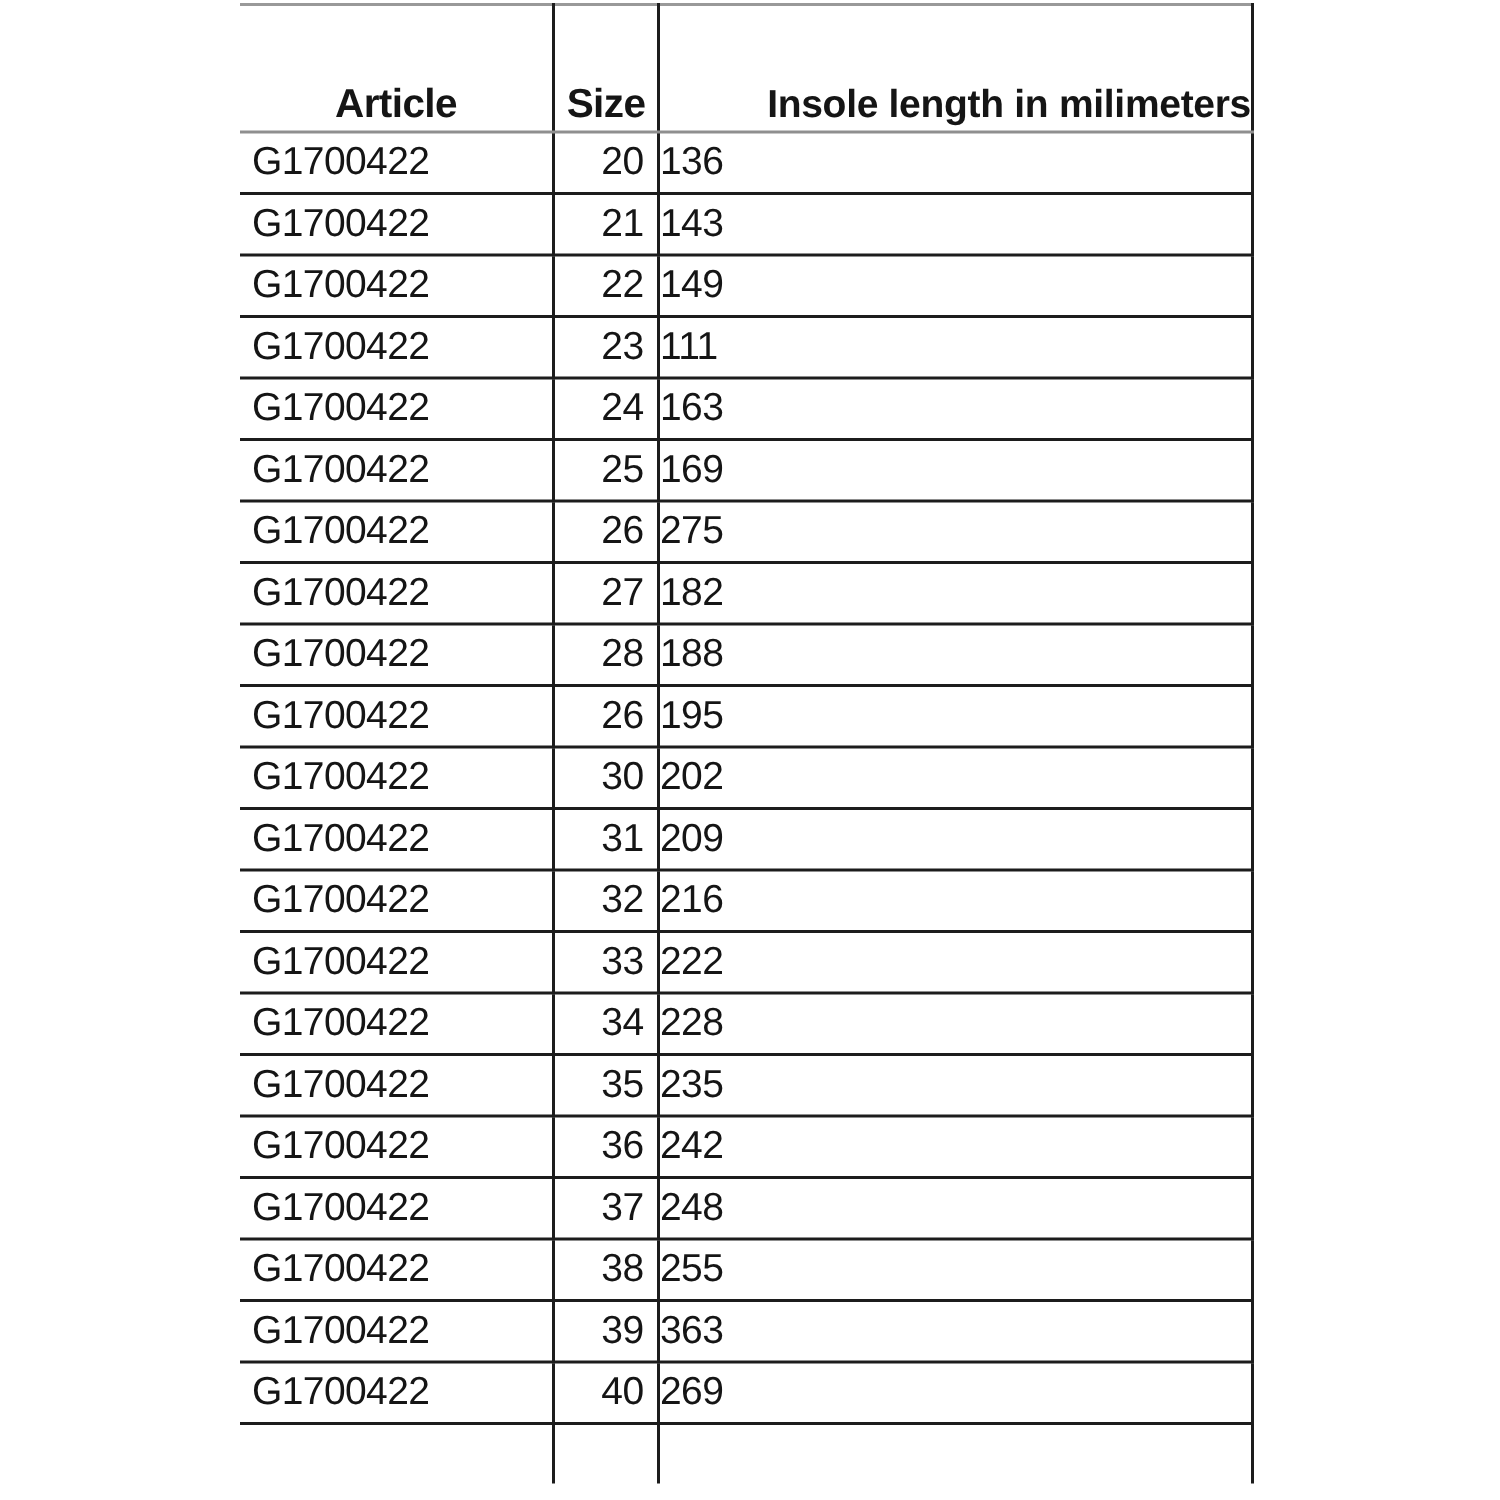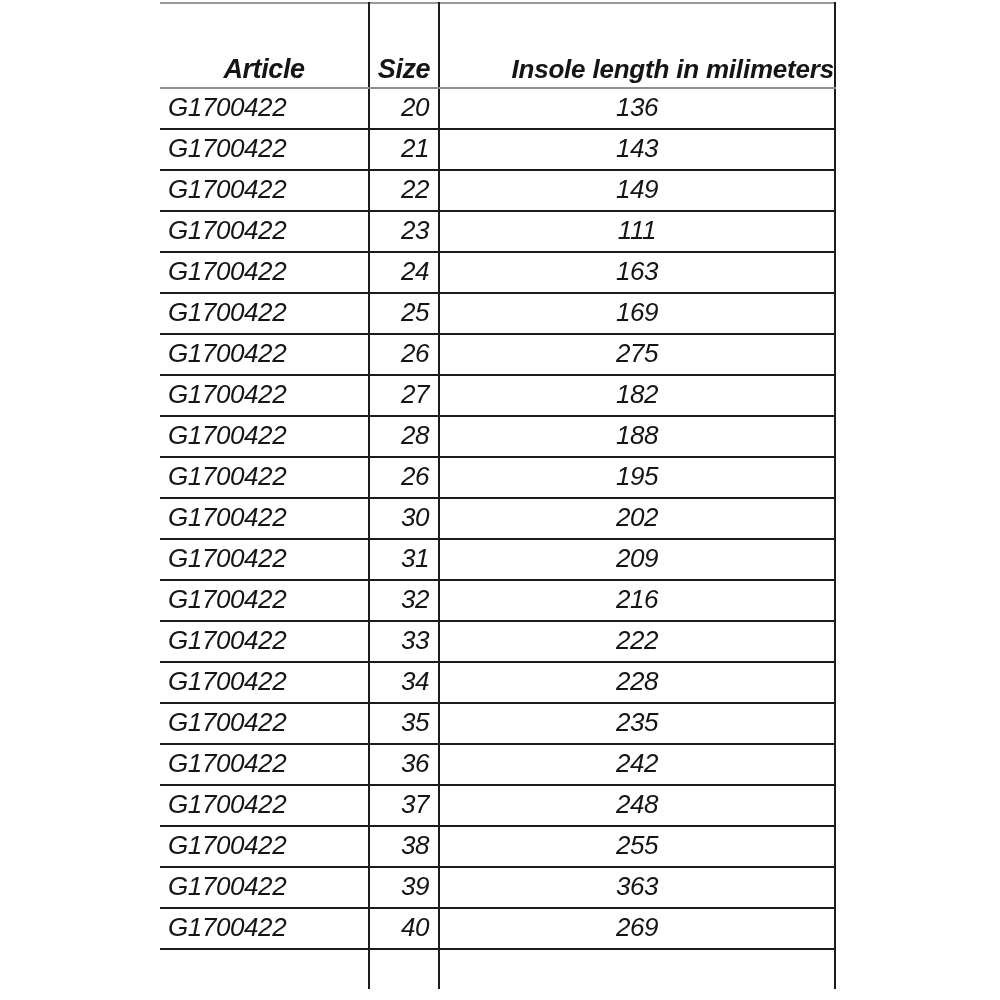--- a/index.html
+++ b/index.html
@@ -4,21 +4,20 @@
 <style>
   html, body { margin: 0; padding: 0; background: #ffffff; }
   .canvas {
     position: relative;
     width: 1000px;
     height: 1000px;
     background: var(--bg, #ffffff);
     overflow: hidden;
     font-family: "Liberation Sans", sans-serif;
     color: var(--text, #151515);
-    font-style: italic;
   }
   table.sheet {
     position: absolute;
     left: 160px;
     top: 2px;
     width: 675px;
     border-collapse: collapse;
     table-layout: fixed;
     border-top: 2px solid var(--outer-top, #999999);
   }
@@ -46,21 +45,21 @@
   td {
     height: 41px;
     vertical-align: bottom;
     font-size: 26px;
     letter-spacing: -0.4px;
     padding: 0 0 5px 0;
     border-bottom: 2px solid var(--grid, #1c1c1c);
   }
   td.a { text-align: left;  padding-left: 8px; margin-top: 28px;  }
   td.s { text-align: right; padding-right: 9px; }
-  td.i { text-align: center; }
+  td.i { text-align: left; }
   tr.partial td { height: 40px; border-bottom: none; }
 </style>
 </head>
 <body>
 
 <div class="canvas">
   <table class="sheet">
     <colgroup>
       <col class="c-article">
       <col class="c-size">

